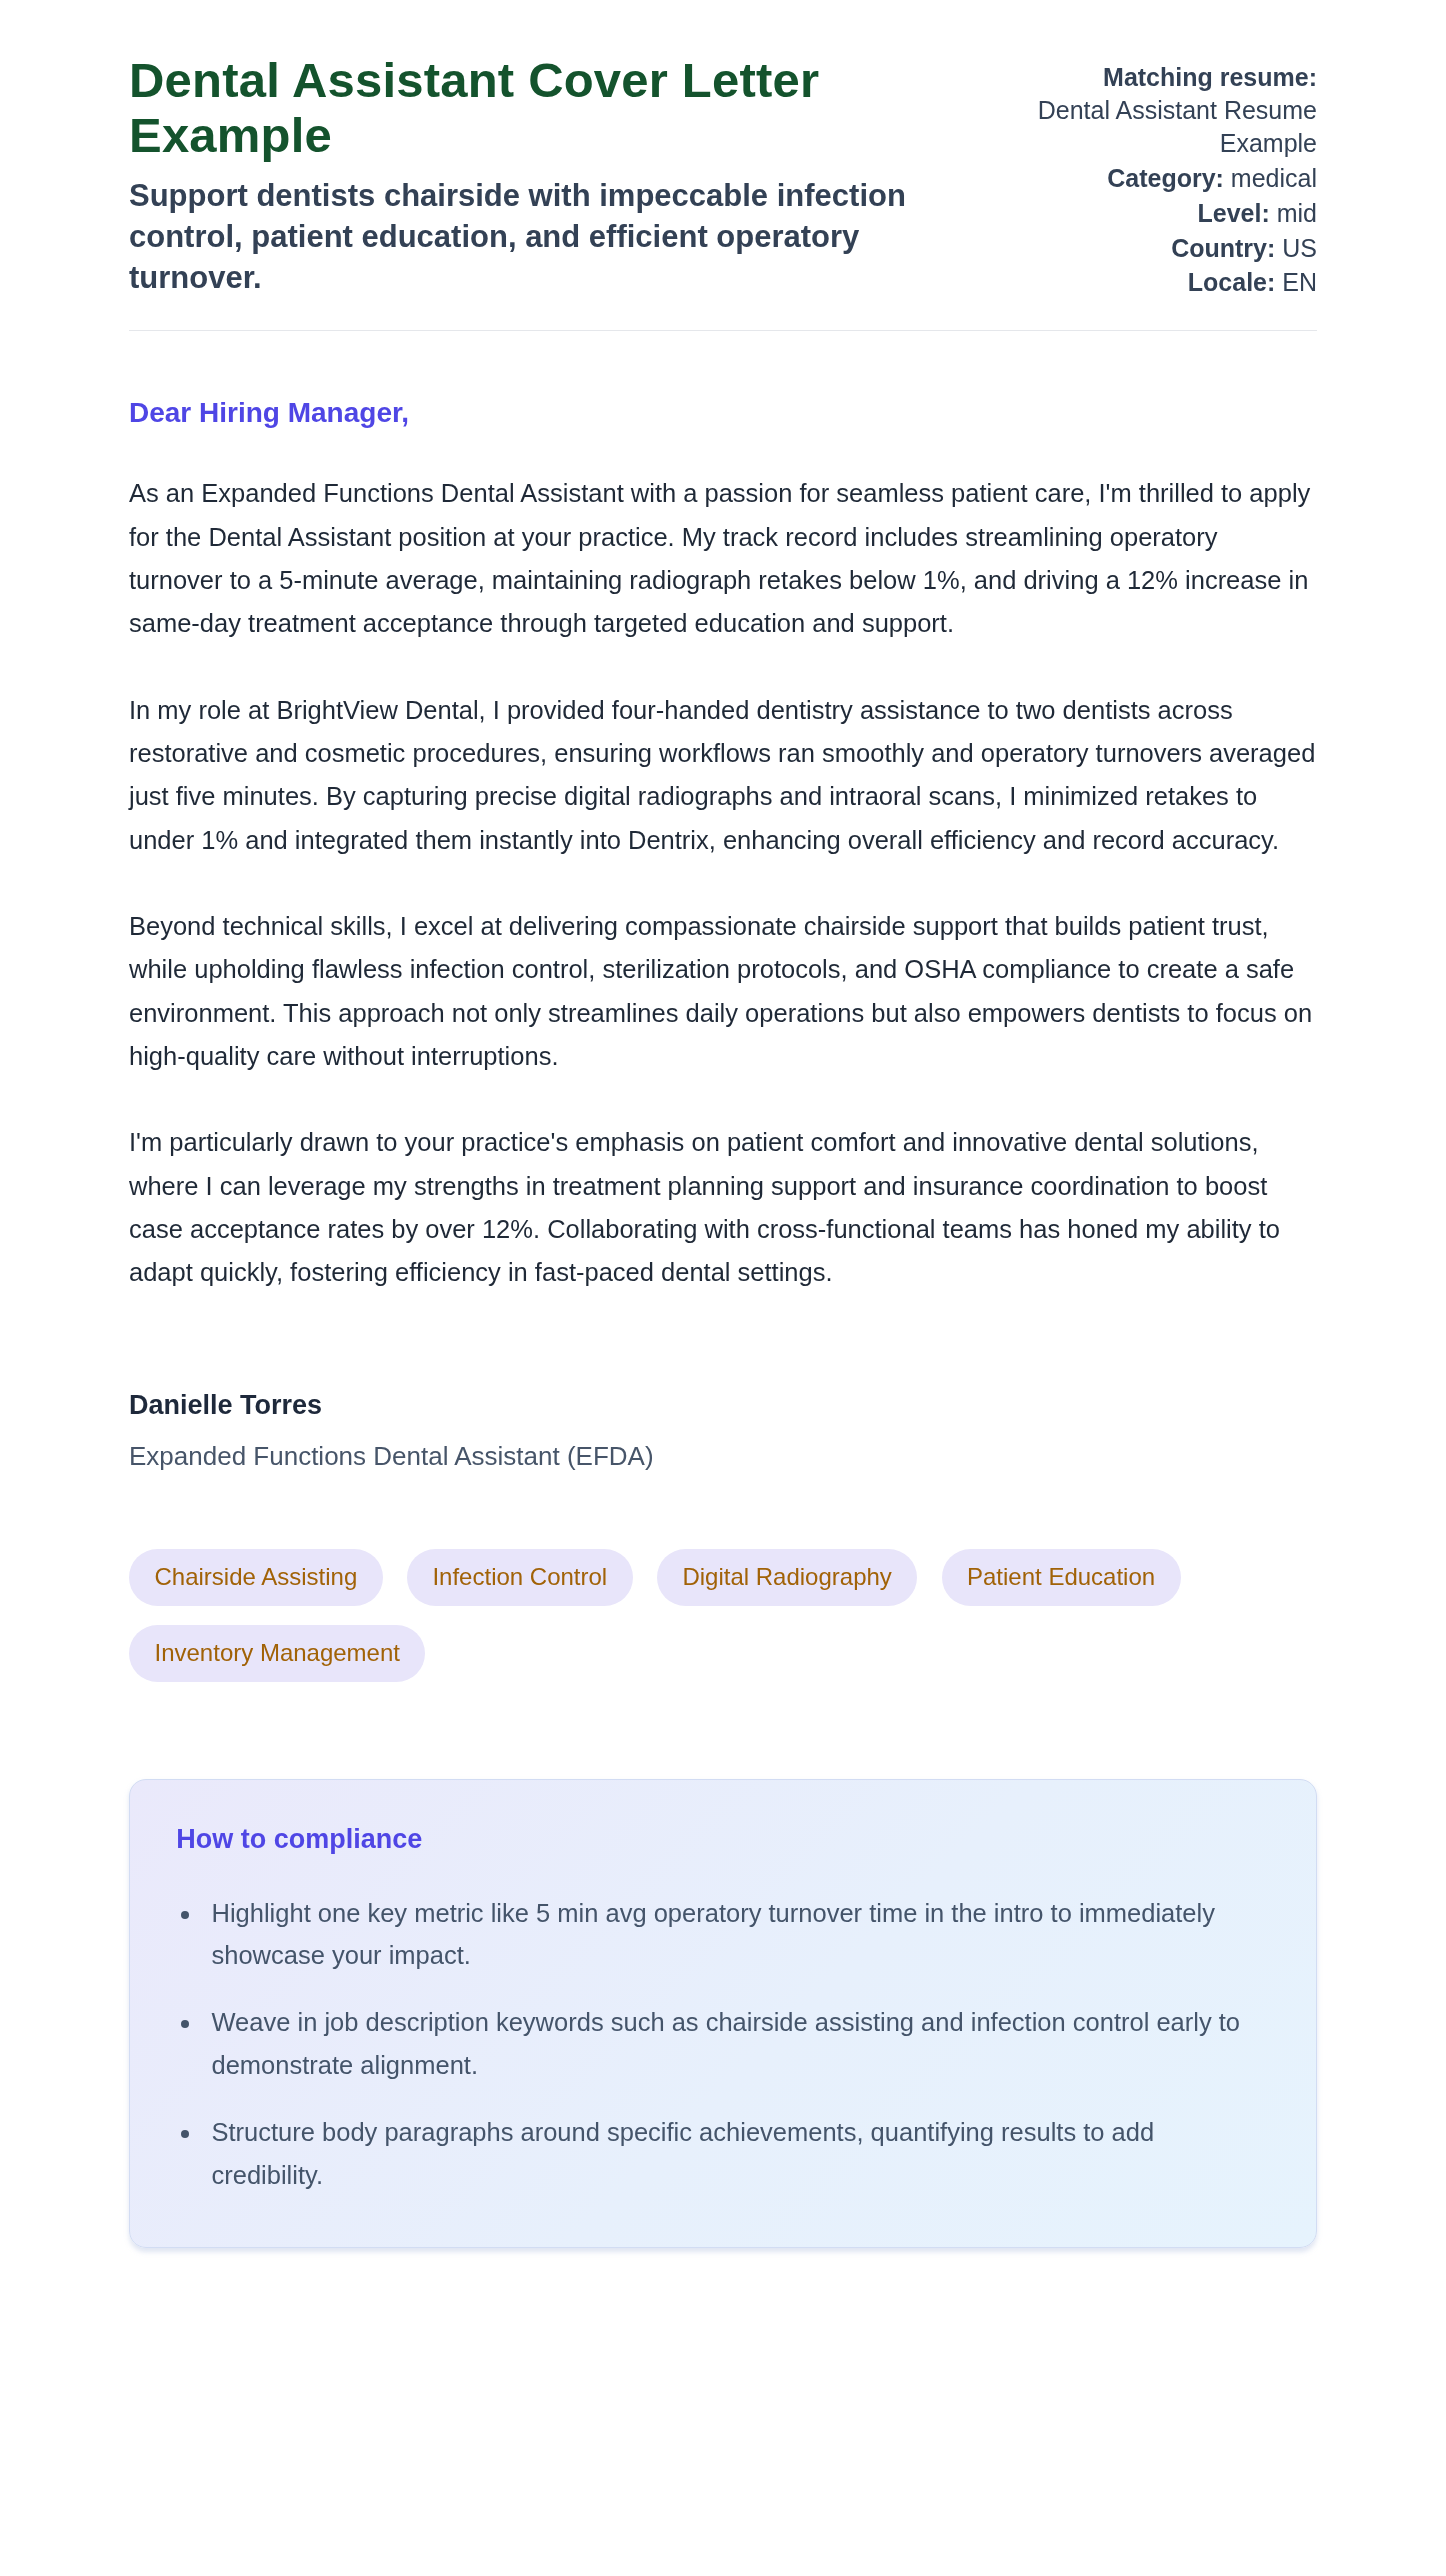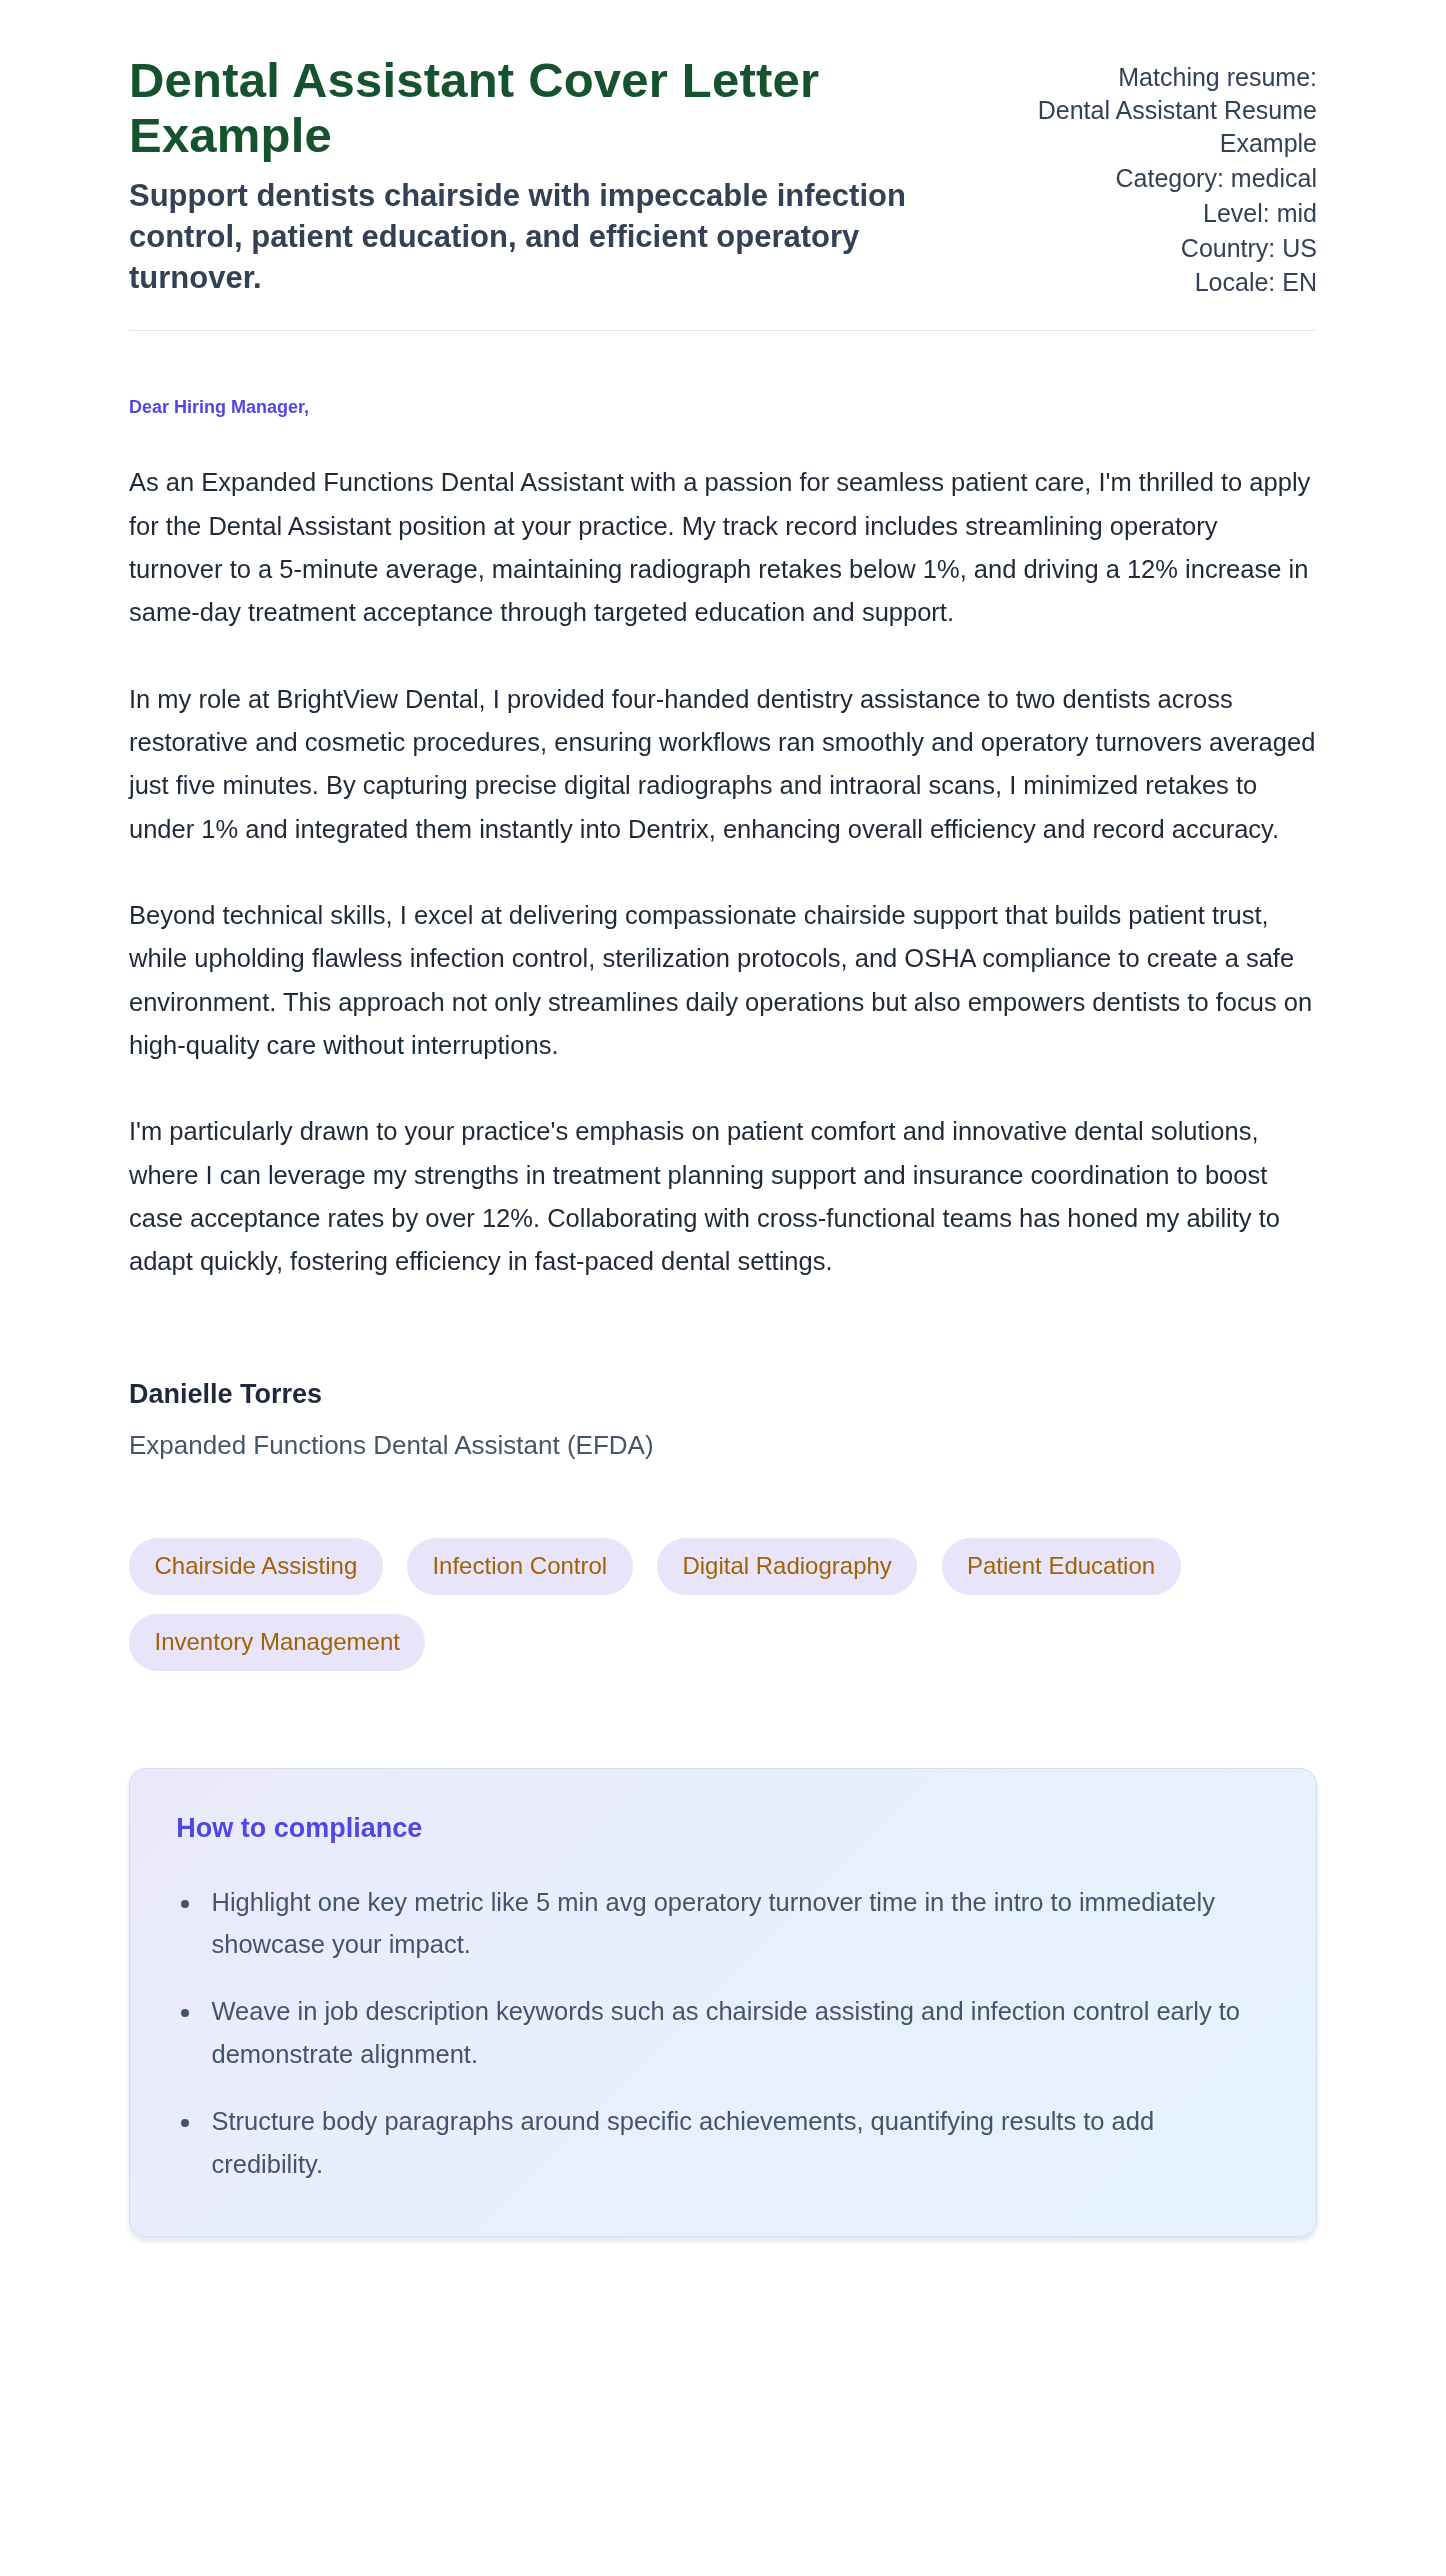--- a/index.html
+++ b/index.html
@@ -35,33 +35,33 @@
   }
   .meta {
     flex: 0 0 328px;
     width: 328px;
     text-align: right;
     font-size: 25px;
     line-height: 1.32;
     color: #334155;
     padding-top: 6.8px;
   }
-  .meta .b { font-weight: normal; margin-top: 14px; }
+  .meta .b { font-weight: bold; margin-top: 14px; }
   .meta-row { margin-top: 1.7px; }
 
   .divider {
     border: none;
     border-top: 1.7px solid #e5e7eb;
     margin: 31px 0 0 0;
   }
 
   
   .salutation {
     margin: 66px 0 0 0;
-    font-size: 18px;
+    font-size: 28px;
     font-weight: bold;
     color: #4f46e5;
   }
   .para {
     margin: 43px 0 0 0;
     font-size: 25.5px;
     line-height: 1.7;
     color: #1f2937;
     max-width: 1191px;
   }

